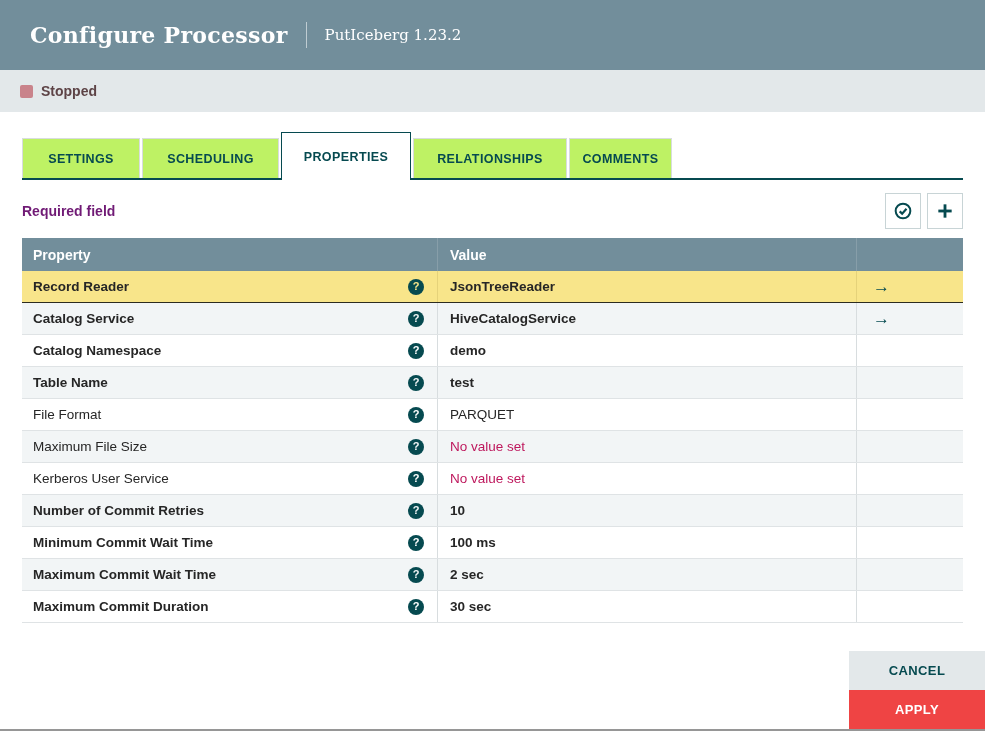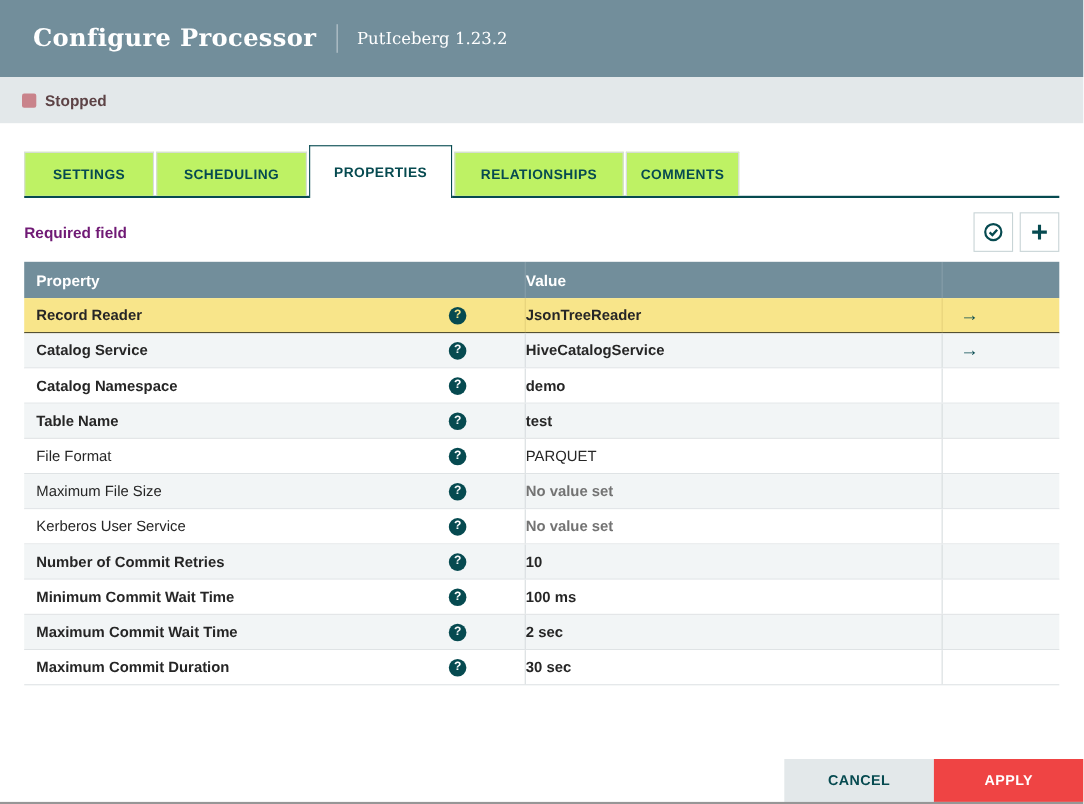--- a/index.html
+++ b/index.html
@@ -28,40 +28,40 @@
   
   .required-row{display:flex;justify-content:space-between;align-items:center;margin:13px 0 9px;}
   .required-label{font-size:14px;font-weight:bold;color:#701a75;text-align:center;}
   .icon-buttons{display:flex;gap:6px;}
   .icon-btn{width:36px;height:36px;background:#ffffff;border:1px solid #c8d4d6;display:flex;align-items:center;justify-content:center;cursor:pointer;box-sizing:border-box;padding:0;}
   .icon-btn svg{display:block;}
   
   .ptable{width:100%;}
   .thead{display:flex;background:#728e9b;height:33px;align-items:center;color:#ffffff;font-weight:bold;font-size:14px;}
   .col-prop{width:415px;box-sizing:border-box;padding-left:11px;flex:none;}
-  .col-val{flex:1;box-sizing:border-box;margin-left:40px;}
+  .col-val{flex:1;box-sizing:border-box;padding-left:12px;}
   .col-go{width:107px;box-sizing:border-box;padding-left:16px;flex:none;}
   .thead .col-val,.thead .col-go{border-left:1px solid rgba(255,255,255,.15);height:100%;display:flex;align-items:center;}
   .row{display:flex;height:31px;align-items:stretch;border-bottom:1px solid #dfe3e5;font-size:13.5px;color:#262626;background:#ffffff;cursor:pointer;}
   .row.alt{background:#f2f5f6;}
   .row.selected{background:#f8e58a;border-bottom:1px solid #2c2c20;}
   .row .col-prop{display:flex;align-items:center;justify-content:space-between;padding-right:13px;}
   .row .col-val,.row .col-go{border-left:1px solid #d8dddf;display:flex;align-items:center;}
   .row.selected .col-val,.row.selected .col-go{border-left-color:#e5d27a;}
   .row.req .prop-label,.row.req .val-text{font-weight:bold;}
-  .row.no-value .val-text{color:#737373;font-weight:bold;}
+  .row.no-value .val-text{color:#be185d;font-weight:normal;}
   .qicon{width:16px;height:16px;border-radius:50%;background:#064a50;color:#ffffff;
          font-size:11px;font-weight:bold;display:flex;align-items:center;justify-content:center;line-height:1;flex:none;}
   .qicon::before{content:"?";}
   .row.selected .qicon{color:#f8e58a;}
   .row.alt .qicon{color:#f2f5f6;}
   .goto-arrow{color:#064a50;font-weight:bold;font-size:17px;line-height:1;}
   .goto-arrow::before{content:"\2192";}
   
-  .footer{position:absolute;right:0;bottom:2px;display:flex;}
+  .footer{position:absolute;right:0;bottom:2px;display:flex;flex-direction:column;}
   .btn{height:39px;display:flex;align-items:center;justify-content:center;font-size:13px;font-weight:bold;
        letter-spacing:.4px;border:none;cursor:pointer;font-family:"Liberation Sans",sans-serif;}
   .btn-cancel{width:136px;background:#e3e8ea;color:#064a50;}
   .btn-apply{width:136px;background:#ef4444;color:#ffffff;}
   .bottom-line{position:absolute;left:0;bottom:0;width:100%;height:2px;background:#969696;}
 </style>
 </head>
 <body>
 
 <div>

